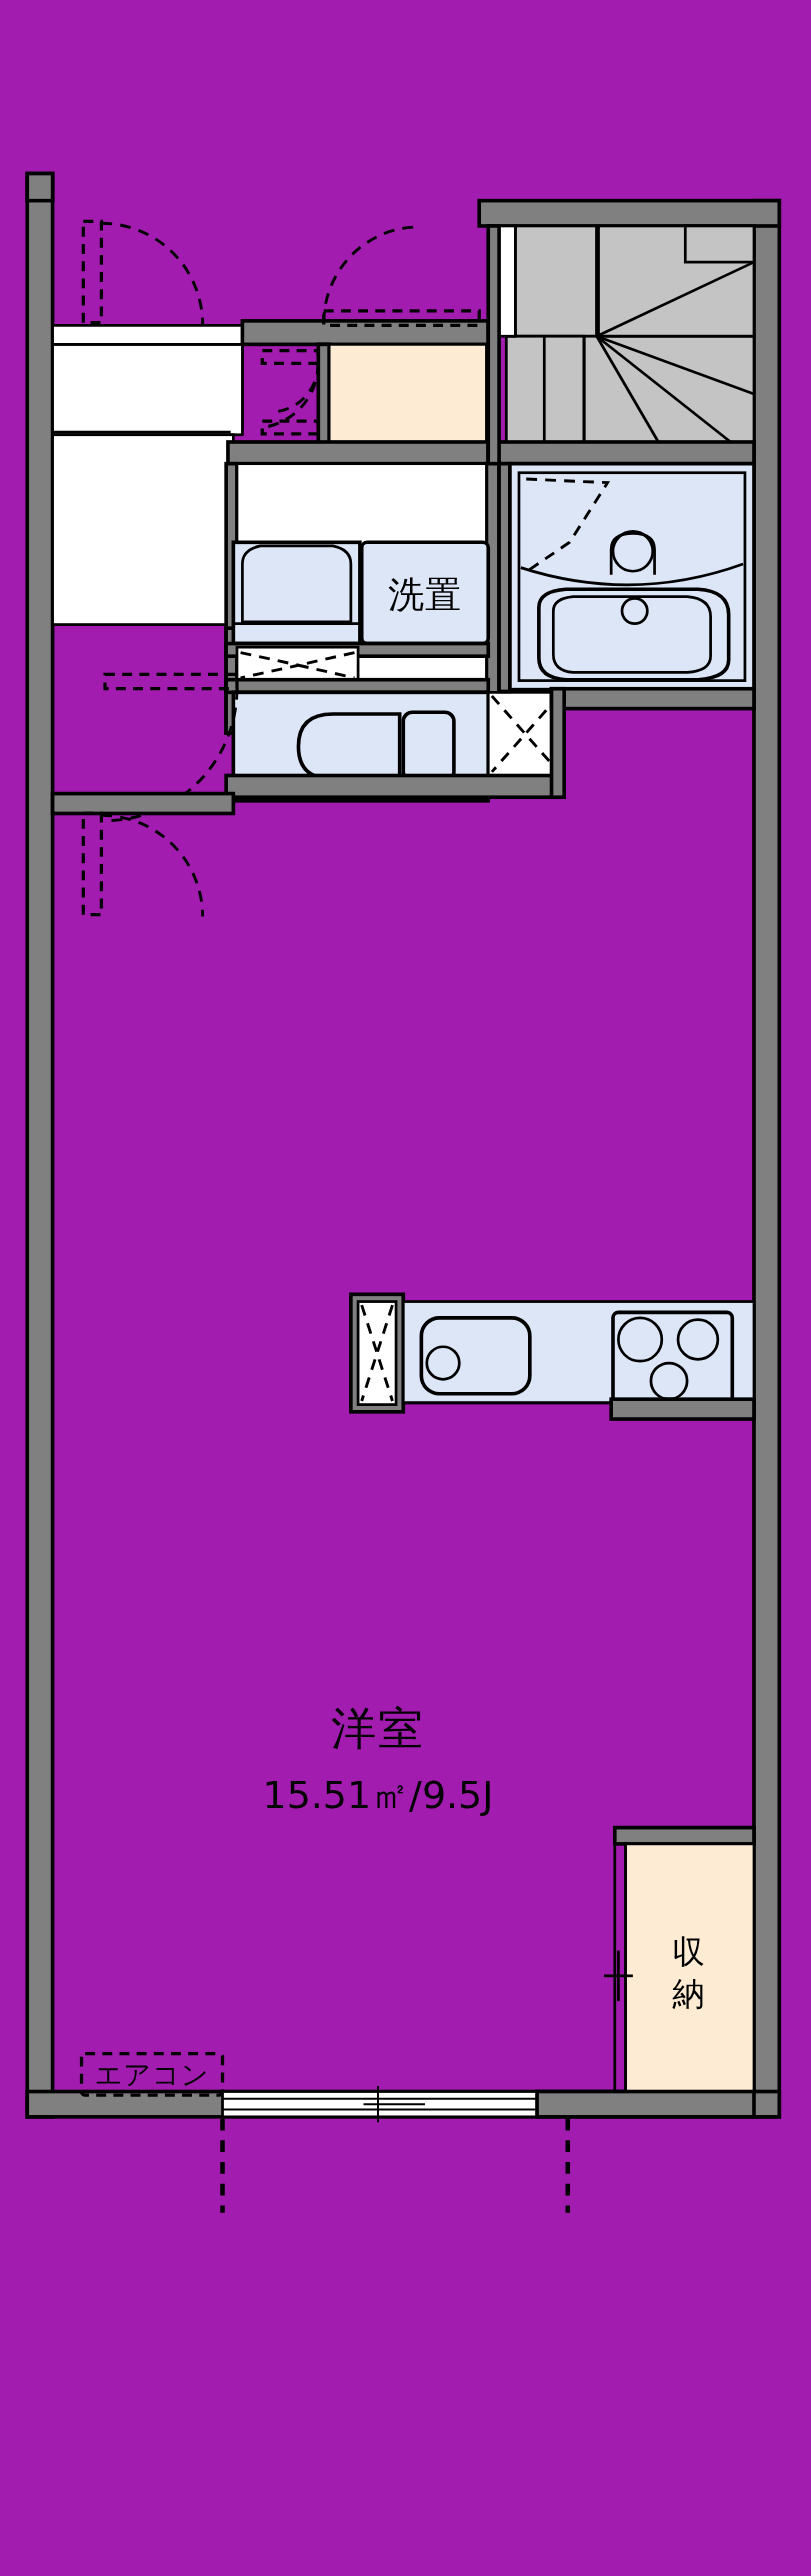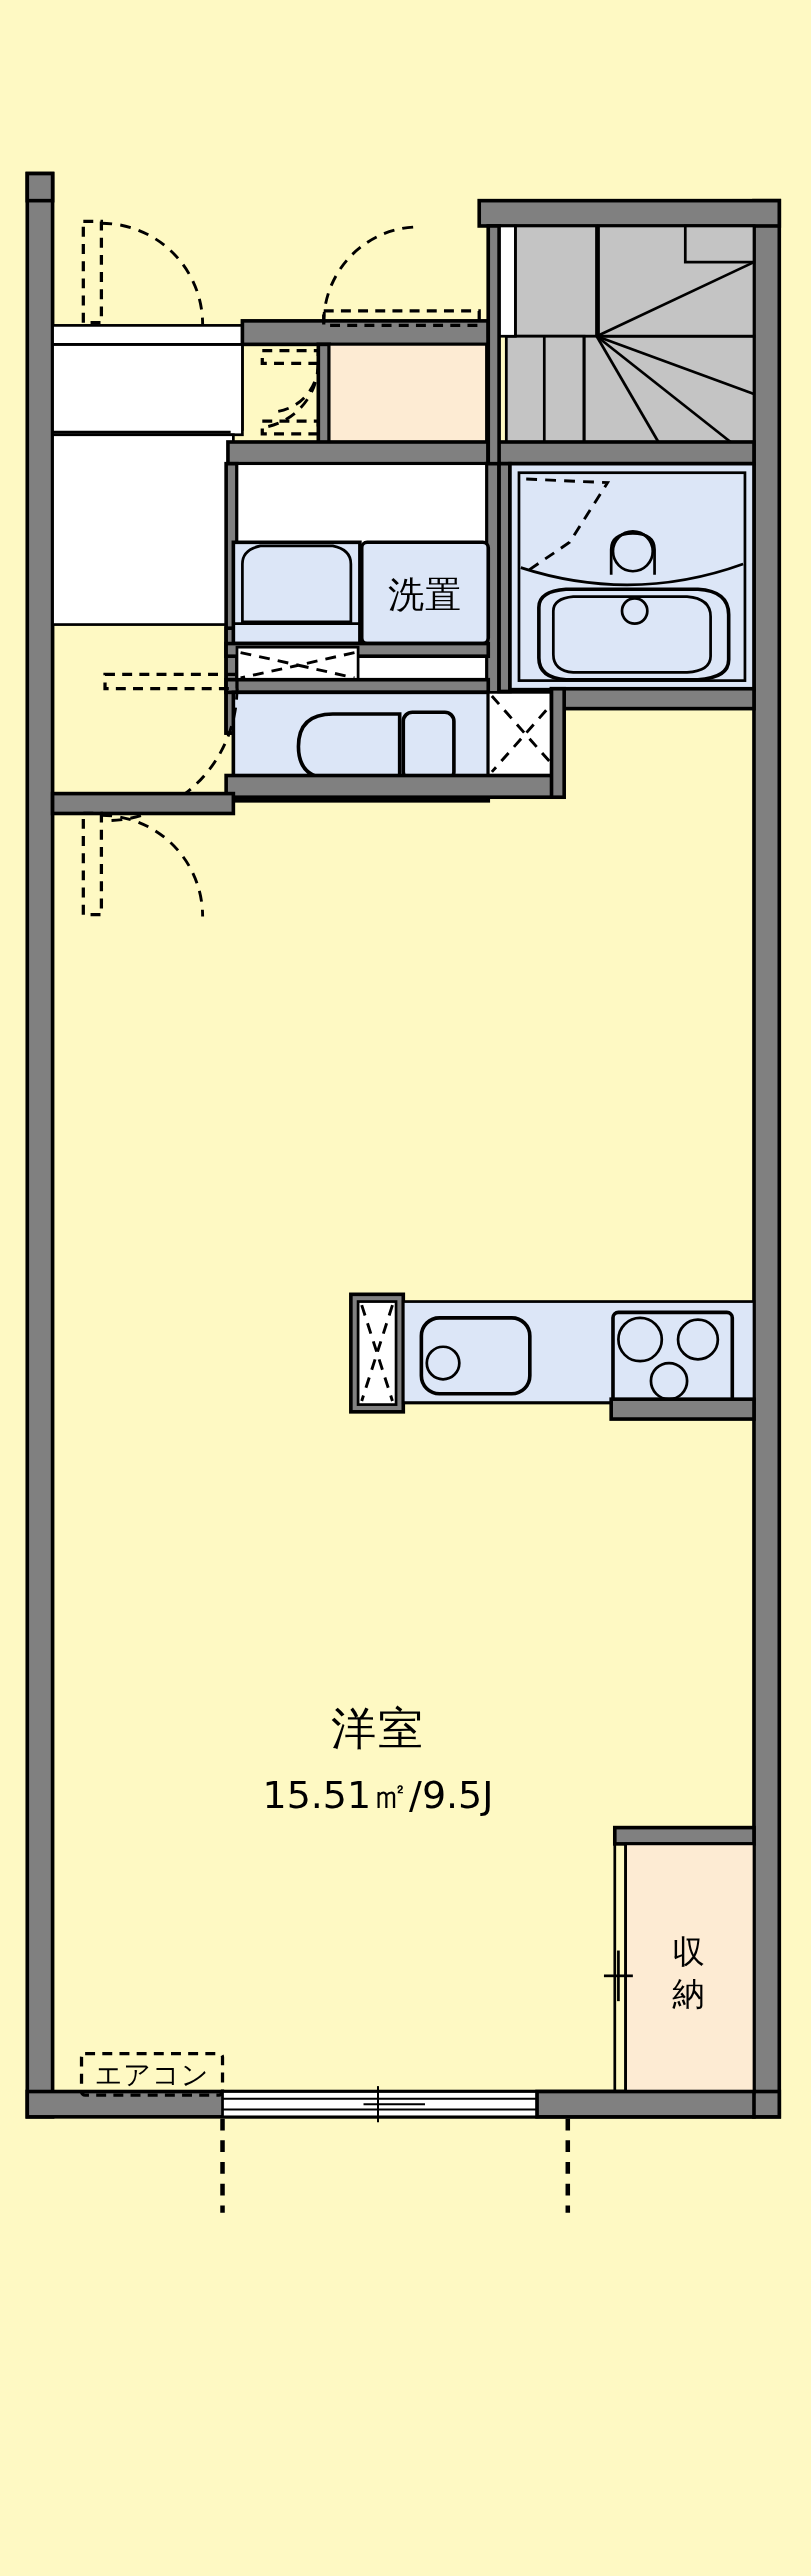--- a/index.html
+++ b/index.html
@@ -10,21 +10,21 @@
   body {
     width: 812px;
     height: 2576px;
     font-family: "DejaVu Sans", "Liberation Sans", sans-serif;
     overflow: hidden;
   }
   #floorplan-root {
     position: relative;
     width: 812px;
     height: 2576px;
-    background: #fef9c3;
+    background: #a21caf;
   }
   svg.plan {
     display: block;
     width: 812px;
     height: 2576px;
   }
   .wall-outer { fill: #808080; stroke: #000000; stroke-width: 4; }
   .wall-inner { fill: #808080; stroke: #000000; stroke-width: 4; }
   .room-white { fill: #ffffff; stroke: #000000; stroke-width: 3; }
   .fixture-blue { fill: #dce6f7; stroke: #000000; stroke-width: 4; }

